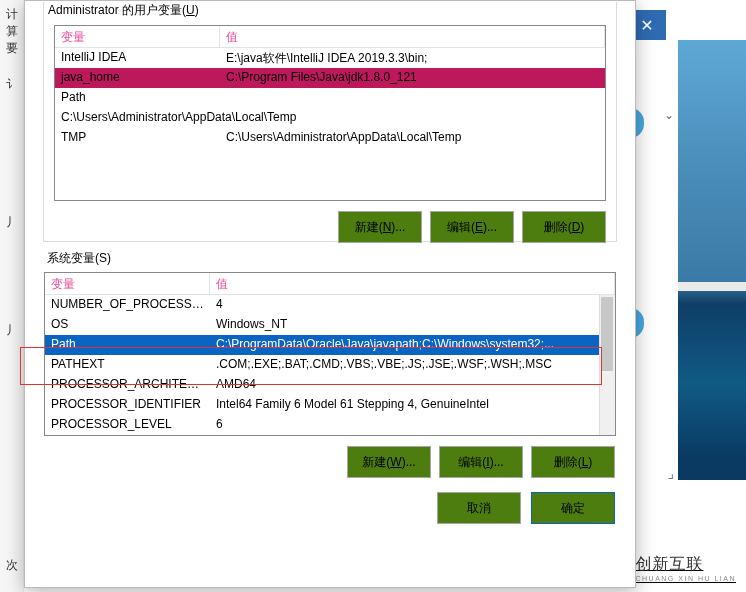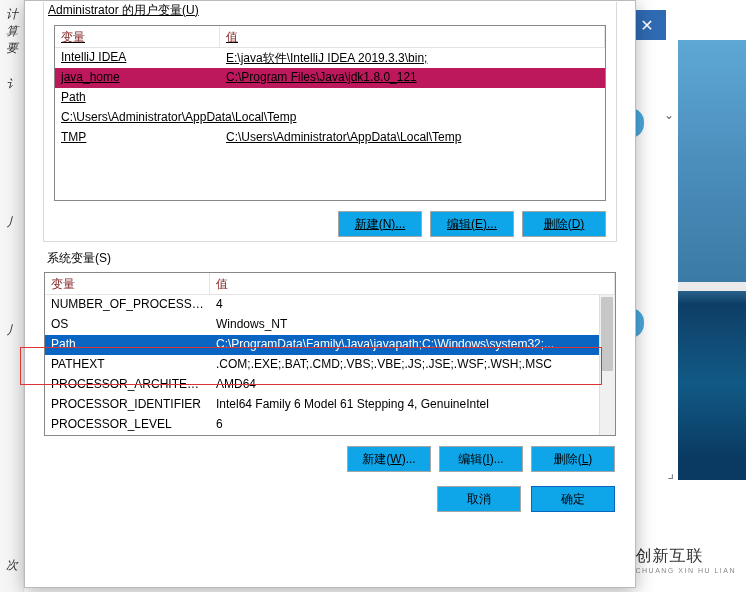--- a/index.html
+++ b/index.html
@@ -36,22 +36,23 @@
   .caret-dn {
     position:absolute; top:108px; right:72px;
     font-size:12px; color:#666;
   }
   .caret-angle {
     position:absolute; top:465px; right:72px;
     font-size:14px; color:#777;
   }
   .brand {
     position:absolute; right:10px; bottom:10px;
-    display:flex; align-items:flex-start; gap:6px;
+    display:flex; align-items:flex-end; gap:6px;
     font-size:11px;
+    text-decoration:underline;
   }
   .brand-logo {
     width:36px; height:36px; border:2px solid #555; border-radius:50%;
     display:flex; align-items:center; justify-content:center;
     font-weight:bold; font-size:14px; color:#333;
     transform:rotate(-12deg);
     letter-spacing:-2px;
   }
   .brand-txt { color:#333; }
   .brand-txt .zh { font-size:16px; color:#333; letter-spacing:1px; }
@@ -73,51 +74,50 @@
     background:#fff;
     border:1px solid #bbb;
     box-shadow:0 4px 18px rgba(0,0,0,.3);
     padding:0 18px 14px 18px;
   }
   .left-clipped {
     position:absolute; top:0; left:0; width:24px; height:100%;
     background:#f6f6f6;
     border-right:1px solid #eee;
     color:#333;
-    font-style:italic;
   }
   .left-clipped span{
     position:absolute; left:6px; font-size:12px;
   }
   
   .groupbox {
     border:1px solid #d9d9d9;
     margin-top:0;
     position:relative;
     background:#fff;
   }
-  .gb1 { height:240px; margin-top:-1px; border-top:none;text-decoration:underline;}
+  .gb1 { height:240px; margin-top:-1px; border-top:none;}
   .group-title{
     font-size:12px; margin:14px 0 4px 4px;
   }
   .gt-top { margin-top:2px; }
   .gt-top .ul { text-decoration:underline; }
   .list {
     border:1px solid #888;
     height:176px;
     display:flex; flex-direction:column;
     position:relative;
     margin:6px 10px 0 10px;
   }
   .header-row{
     display:flex; height:22px; background:#fff;
     border-bottom:1px solid #e3e3e3;
   }
   .header-row div{
-    padding:3px 6px; font-size:12px; color:#7f1d1d;
+    padding:3px 6px; font-size:12px; color:#ec4899;
     border-right:1px solid #e3e3e3;
   }
   .col-a{ width:165px; flex:0 0 165px; }
   .col-b{ flex:1; }
   .rows{ flex:1; overflow:hidden; position:relative;}
   .row{
     display:flex; height:20px;
     font-size:12px;
   }
   .row div{ padding:2px 6px; white-space:nowrap; overflow:hidden; text-overflow:ellipsis;}
@@ -131,22 +131,22 @@
   }
   .scroll-thumb{
     position:absolute; right:2px; width:12px; height:74px;
     background:#c7c7c7; border-radius:1px;
   }
   .btnrow{
     display:flex; justify-content:flex-end; gap:8px;
     padding:10px 10px 0 0;
   }
   .btn{
-    width:84px; height:26px;
-    background:#0ea5e9;
+    width:84px; height:32px;
+    background:#4d7c0f;
     border:1px solid #a6a6a6;
     font-size:12px;
     display:flex; align-items:center; justify-content:center;
     cursor:pointer;
   }
   .btn.primary{
     border:1.5px solid #0a64c2;
   }
   .btn .ul{ text-decoration:underline; }
   .gb2{ border:none; }
@@ -254,21 +254,21 @@
         <div class="row">
             <div class="c1">NUMBER_OF_PROCESSORS</div>
             <div class="c2">4</div>
           </div>
           <div class="row">
             <div class="c1">OS</div>
             <div class="c2">Windows_NT</div>
           </div>
           <div class="row sel-blue">
             <div class="c1">Path</div>
-            <div class="c2">C:\ProgramData\Family\Java\javapath;C:\Windows\system32;...</div>
+            <div class="c2">C:\ProgramData\Oracle\Java\javapath;C:\Windows\system32;...</div>
           </div>
           <div class="row">
             <div class="c1">PATHEXT</div>
             <div class="c2">.COM;.EXE;.BAT;.CMD;.VBS;.VBE;.JS;.JSE;.WSF;.WSH;.MSC</div>
           </div>
           <div class="row">
             <div class="c1">PROCESSOR_ARCHITECT...</div>
             <div class="c2">AMD64</div>
           </div>
           <div class="row">

